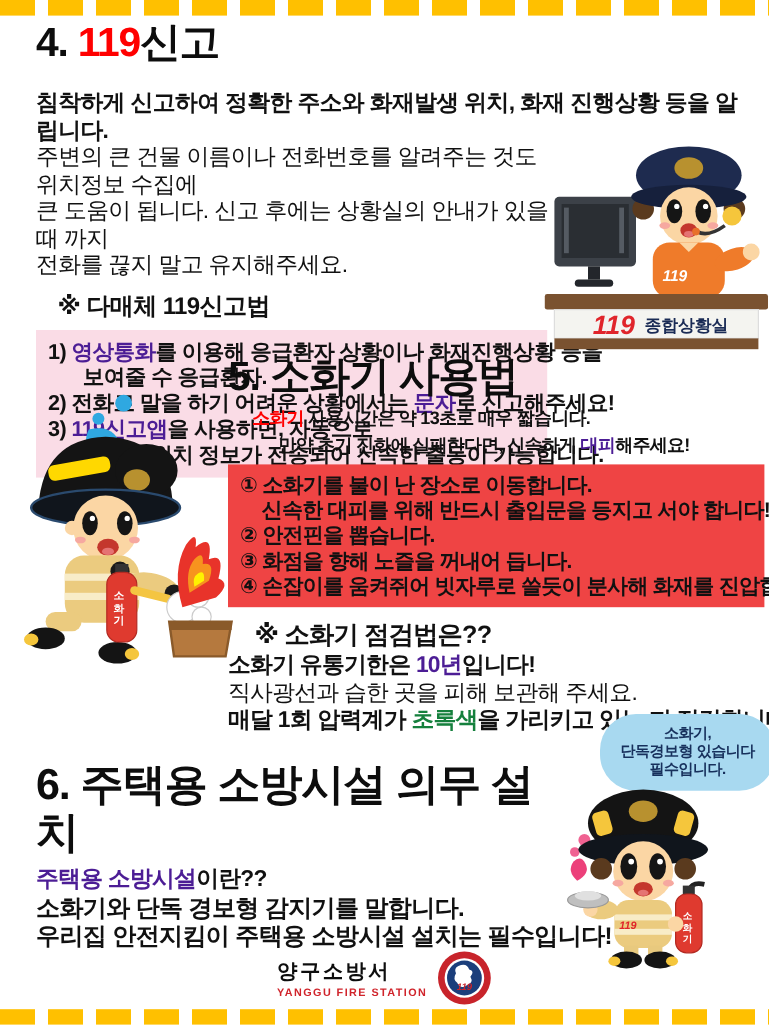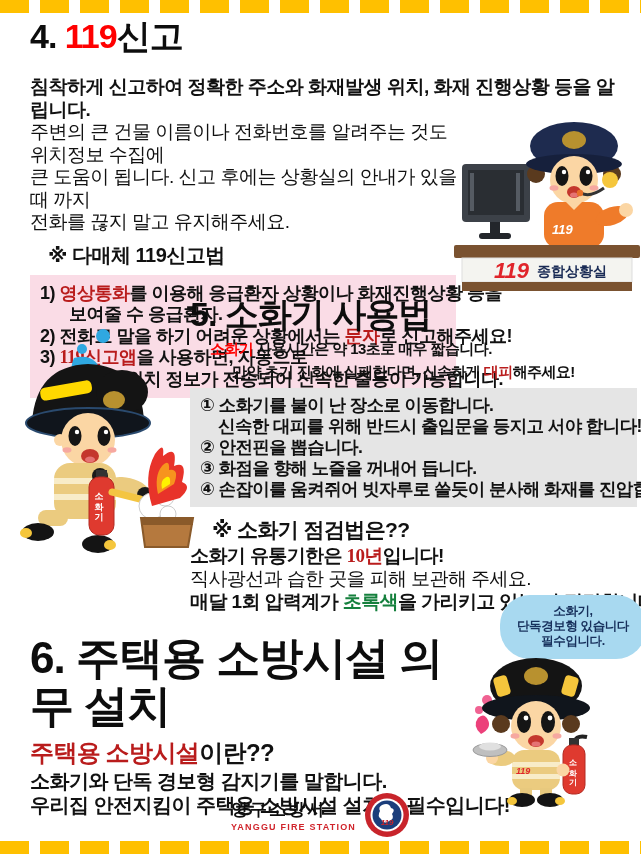--- a/index.html
+++ b/index.html
@@ -11,56 +11,56 @@
     background:repeating-linear-gradient(90deg,#FFC000 0 29px,#ffffff 29px 40px);}
   .stripe.top{top:0;}
   .stripe.bottom{bottom:0;}
 
   .abs{position:absolute;}
 
   
   .s4{left:30px;top:18px;width:600px;}
   .h-title{font-size:34px;font-weight:800;letter-spacing:-1px;color:#0d0d0d;line-height:1.1;}
   .red{color:#FF0000;}
-  .blue{color:#b91c1c;font-family:Liberation Serif, serif;}
+  .blue{color:#4c1d95;}
   .green{color:#15803d;}
   .lead{font-size:19px;font-weight:800;margin-top:20px;line-height:23px;letter-spacing:-0.5px;}
   .body-line{font-size:19px;font-weight:500;line-height:22.5px;letter-spacing:-0.5px;width:440px;}
   .subhead{font-size:20px;font-weight:800;margin-top:8px;margin-left:18px;letter-spacing:-0.5px;}
   .pinkbox{background:#FADCE6;margin-top:6px;width:406px;padding:8px 10px 8px 10px;
     font-size:18px;font-weight:600;line-height:21.5px;letter-spacing:-0.5px;}
   .pitem{white-space:nowrap;}
   .pcont{padding-left:29px;white-space:nowrap;}
 
   
   .s5{left:190px;top:296px;width:531px;}
   .s5 .h-title{font-size:34px;}
   .l19{font-size:15px;font-weight:800;line-height:23px;letter-spacing:-0.6px;white-space:nowrap;margin-left:20px;}
   .ind20{padding-left:22px;}
-  .creambox{background:#e5e5e5;margin-top:4px;width:431px;padding:7px 6px 7px 10px;
+  .creambox{background:#ef4444;margin-top:4px;width:431px;padding:7px 6px 7px 10px;
     font-size:17.5px;font-weight:600;line-height:21px;letter-spacing:-0.6px;}
   .step{white-space:nowrap;}
   .step.indent{padding-left:18px;}
   .checkhead{font-size:21px;font-weight:800;margin-top:9px;padding-left:22px;letter-spacing:-0.6px;}
   .chk{font-size:19px;line-height:23px;letter-spacing:-0.6px;white-space:nowrap;}
   .w700{font-weight:800;}
   .w500{font-weight:500;}
 
   
   .bubble{left:500px;top:595px;width:138px;background:#A8D9F0;border-radius:30px;
     padding:9px 4px 10px 4px;text-align:center;font-size:12.5px;font-weight:800;
     color:#17305c;line-height:15px;letter-spacing:-0.4px;}
   .bubble:after{content:"";position:absolute;left:26px;bottom:-12px;width:0;height:0;
     border-left:6px solid transparent;border-right:14px solid #A8D9F0;
     border-bottom:14px solid transparent;transform:rotate(12deg);}
 
   
   .s6{left:30px;top:634px;width:440px;}
-  .s6 .h-title{font-size:44px;}
-  .q{font-size:24px;font-weight:800;margin-top:6px;letter-spacing:-0.6px;}
+  .s6 .h-title{font-size:36px;}
+  .q{font-size:19px;font-weight:800;margin-top:6px;letter-spacing:-0.6px;}
   .s6 .body-line{font-size:20px;font-weight:700;line-height:24px;width:440px;white-space:nowrap;}
 
   
   .footer{left:0;right:0;bottom:16px;display:flex;align-items:center;justify-content:center;gap:8px;}
   .station-ko{font-size:17px;font-weight:800;letter-spacing:2px;color:#0d0d0d;line-height:24px;}
   .station-en{font-size:9px;font-weight:800;color:#D0242B;letter-spacing:1.2px;text-align:right;}
 
   
   .illu{position:absolute;}
   .ext-label{position:absolute;writing-mode:vertical-rl;text-orientation:upright;

